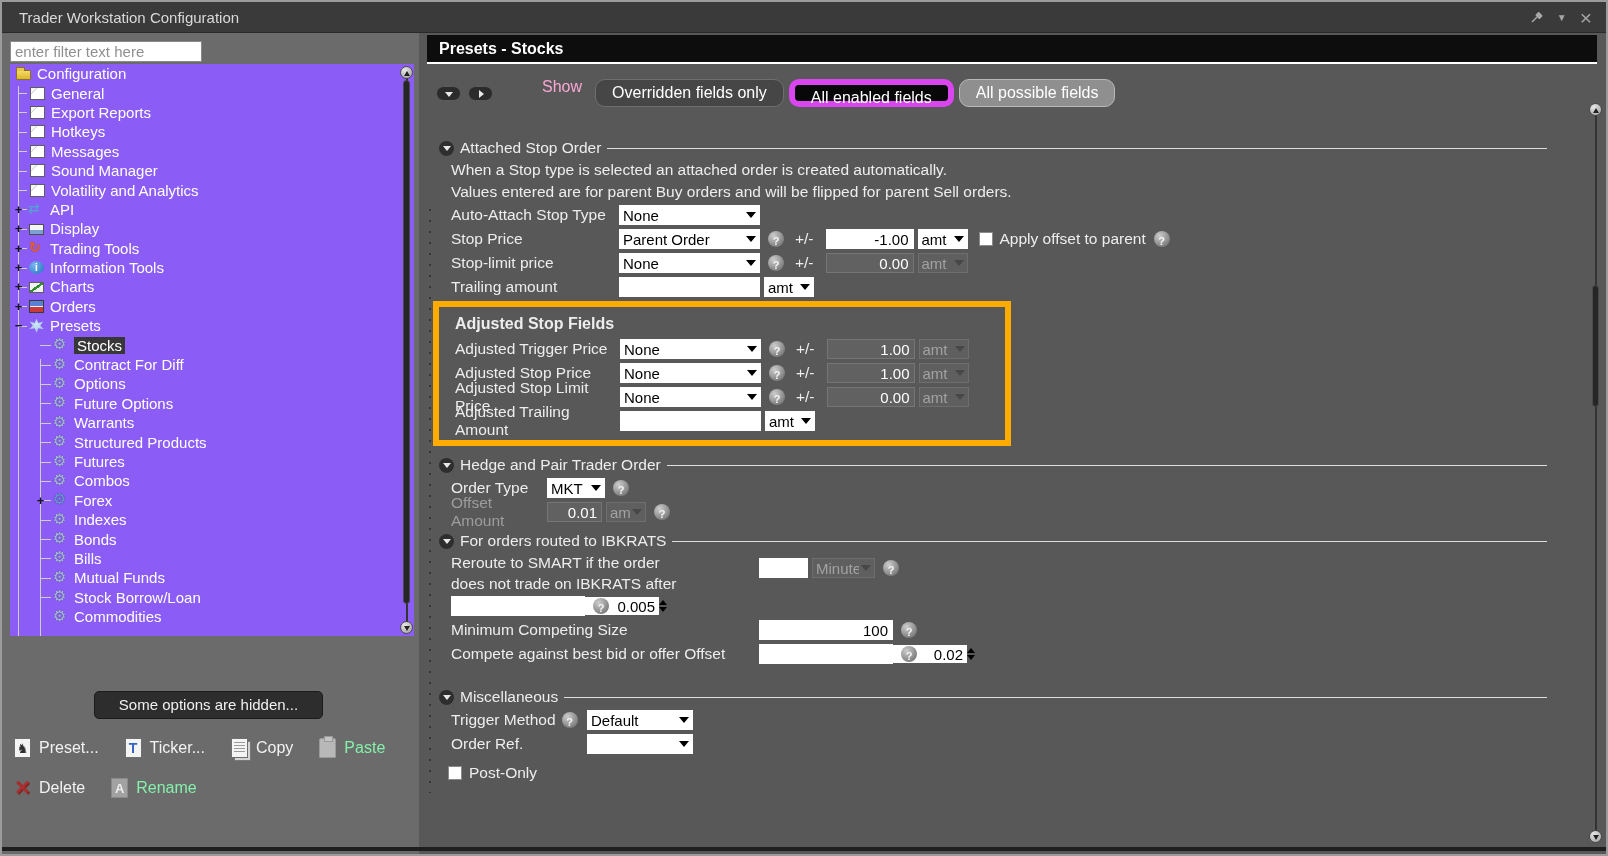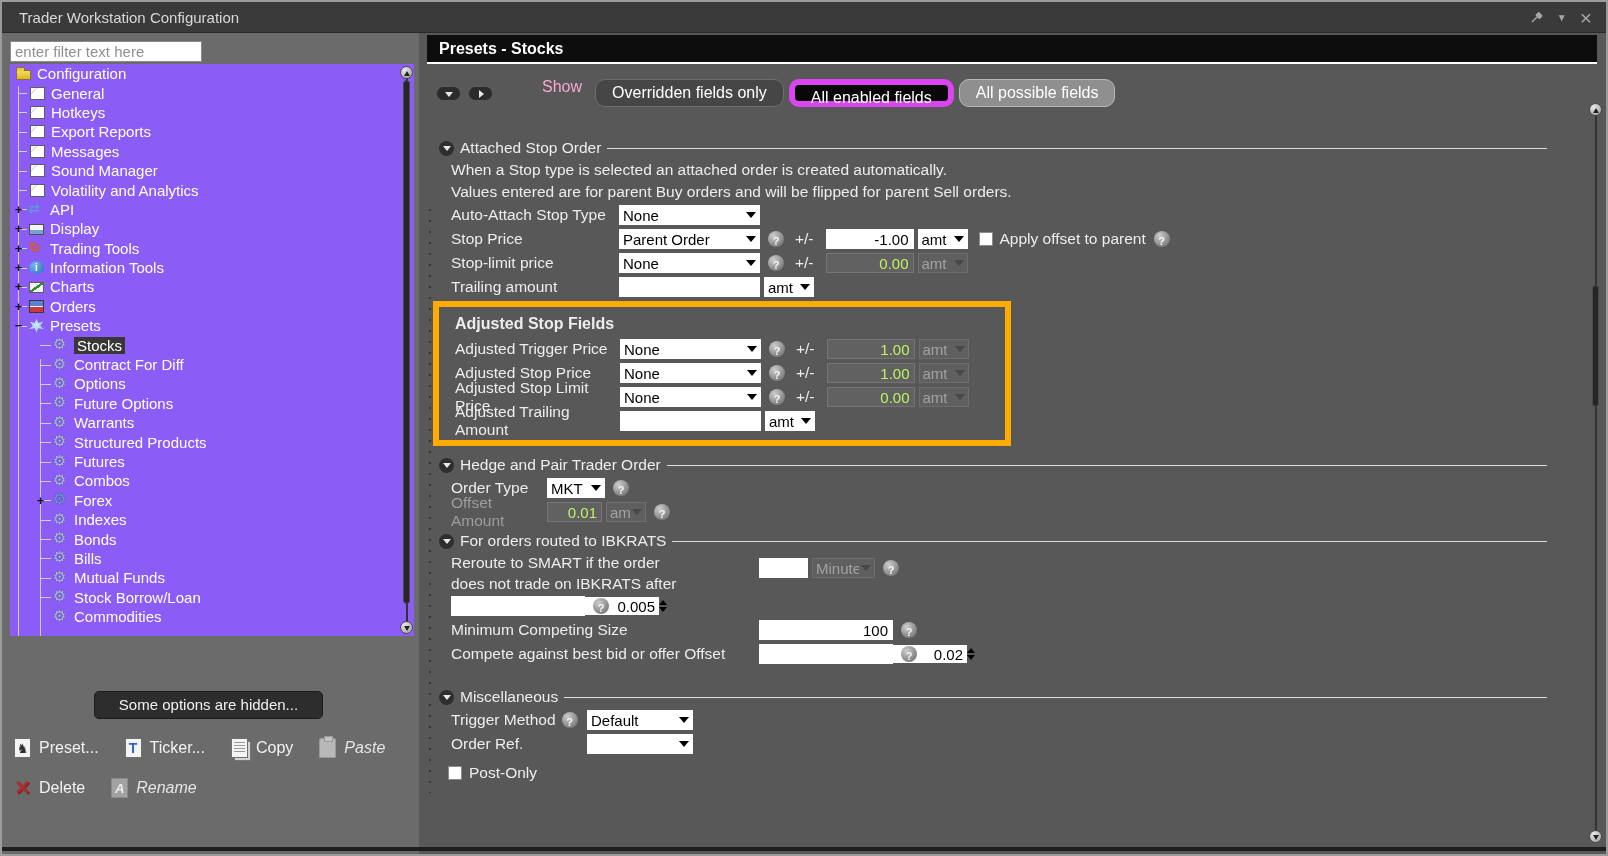--- a/index.html
+++ b/index.html
@@ -55,21 +55,21 @@
   .sb-up{top:0;}.sb-up::after{top:4px;border-bottom:5px solid #222;}
   .sb-down{bottom:0;}.sb-down::after{top:4px;border-top:5px solid #222;}
   .sb-thumb{position:absolute;left:3px;width:7px;background:#262626;border:1px solid #4a4a4a;border-radius:4px;}
   .tree-sbar{right:1px;top:2px;bottom:2px;}
   
   .notice{position:absolute;left:92px;top:658px;width:229px;height:28px;background:#2d2d2d;border:1px solid #1c1c1c;border-radius:5px;color:#f0f0f0;font-size:15px;text-align:center;line-height:26px;}
   .actions{position:absolute;left:12px;width:400px;display:flex;align-items:center;gap:26px;}
   .arow1{top:705px;}
   .arow2{top:745px;}
   .abtn{display:flex;align-items:center;gap:8px;color:#f2f2f2;font-size:16px;}
-  .abtn.dis{color:#e5e5e5;font-style:italic;}
+  .abtn.dis{color:#86efac;}
   .bicon{position:relative;display:inline-block;width:17px;height:20px;background:#f4f4f4;border:1px solid #6e6e6e;text-align:center;}
   .bi-preset::after{content:"\265E";font-size:13px;color:#2e2e2e;line-height:19px;}
   .bi-ticker::after{content:"T";font-weight:bold;font-size:14px;color:#3465c0;line-height:19px;}
   .bi-copy{box-shadow:3px 3px 0 -1px #d4d4d4,3px 3px 0 0 #777;}
   .bi-copy::after{content:"";position:absolute;left:2px;top:3px;right:2px;height:10px;background:repeating-linear-gradient(#9a9a9a 0 1px,transparent 1px 3px);}
   .bi-paste{background:#b8b8b8;border-color:#9a9a9a;border-radius:2px 2px 1px 1px;}
   .bi-paste::before{content:"";position:absolute;left:4px;top:-3px;width:7px;height:4px;background:#c4c4c4;border:1px solid #9a9a9a;}
   .bi-delete{background:none;border:none;}
   .bi-delete::after{content:"\00D7";font-size:26px;line-height:18px;font-weight:bold;color:#a82f2f;text-shadow:1px 1px 0 #7e1f1f;}
   .bi-rename{background:#a2a2a2;border-color:#8a8a8a;}
@@ -109,21 +109,21 @@
   .dd.ddis{background:#5f5f5f;border-color:#6e6e6e;color:#a2a2a2;}
   .dd.ddis .arr{border-top-color:#474747;}
   .w140{width:141px;}
   .w58{width:58px;}
   .w62{width:63px;}
   .w38{width:40px;}
   .w50{width:50px;}
   .w129{width:106px;}
   .tin{height:20px;background:#fff;border:1px solid #fff;font-size:15px;color:#000;padding:0 4px;}
   .num{text-align:right;}
-  .ndis{background:#616161;border:1px solid #757575;color:#bef264;}
+  .ndis{background:#616161;border:1px solid #757575;color:#ffffff;}
   .help{position:relative;width:16px;height:16px;flex:0 0 16px;border-radius:50%;background:radial-gradient(circle at 35% 30%,#cdcdcd,#7c7c7c 75%);text-align:center;margin:0 0 0 8px;}
   .help::after{content:"?";color:#f4f4f4;font-size:11px;font-weight:bold;line-height:16px;}
   .pm{margin:0 12px 0 11px;}
   .spinwrap{position:relative;display:flex;align-items:center;height:20px;background:#fff;border:1px solid #fff;}
   .spinwrap .tin{border:none;height:18px;flex:1;}
   .spin{display:flex;flex-direction:column;justify-content:center;gap:2px;width:11px;flex:0 0 11px;}
   .spin i{display:block;width:0;height:0;border-left:4.5px solid transparent;border-right:4.5px solid transparent;}
   .spin .up{border-bottom:5px solid #000;}
   .spin .dn{border-top:5px solid #000;}
   .cb{width:14px;height:14px;background:#fff;border:1px solid #8a8a8a;flex:0 0 14px;}
@@ -183,28 +183,28 @@
           <span class="tick"></span>
           <span class="exp"></span>
           <span class="ticon ic-doc"></span>
           <span class="tlabel">General</span>
         </div>
 
         <div class="trow d1">
           <span class="tick"></span>
           <span class="exp"></span>
           <span class="ticon ic-doc"></span>
+          <span class="tlabel">Export Reports</span>
+        </div>
+
+        <div class="trow d1">
+          <span class="tick"></span>
+          <span class="exp"></span>
+          <span class="ticon ic-doc"></span>
           <span class="tlabel">Hotkeys</span>
-        </div>
-
-        <div class="trow d1">
-          <span class="tick"></span>
-          <span class="exp"></span>
-          <span class="ticon ic-doc"></span>
-          <span class="tlabel">Export Reports</span>
         </div>
 
 
         <div class="trow d1">
           <span class="tick"></span>
           <span class="exp"></span>
           <span class="ticon ic-doc"></span>
           <span class="tlabel">Messages</span>
         </div>
 

